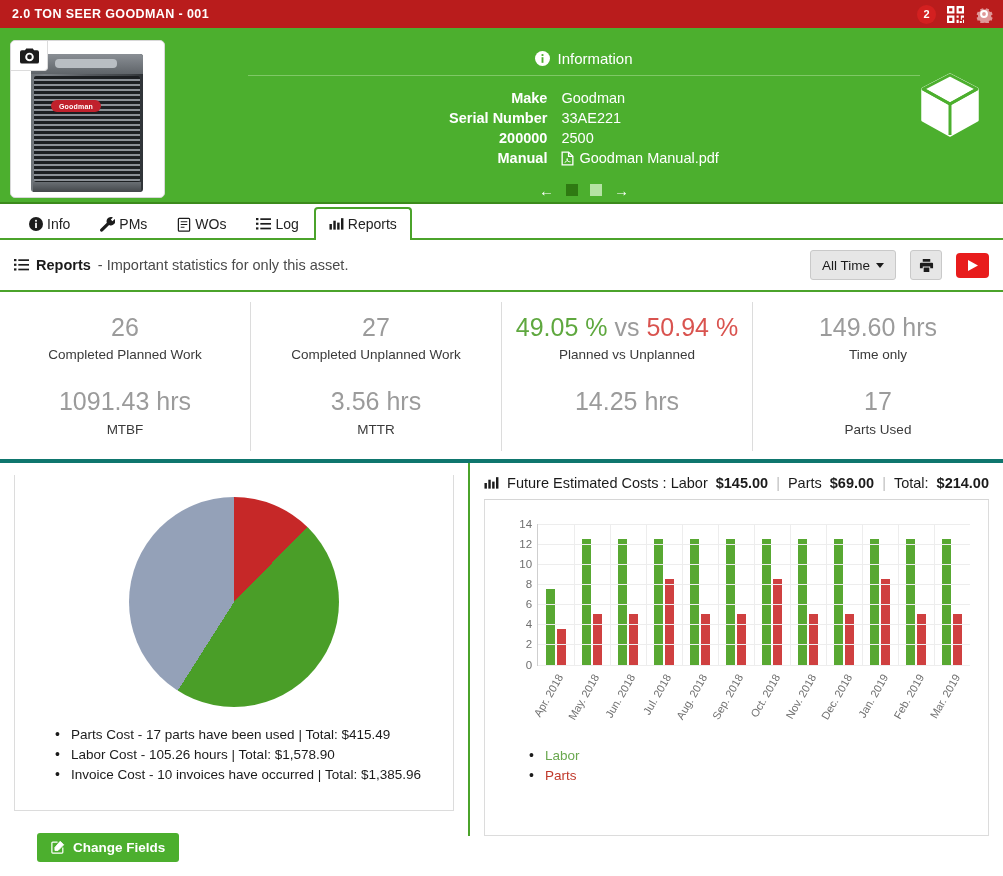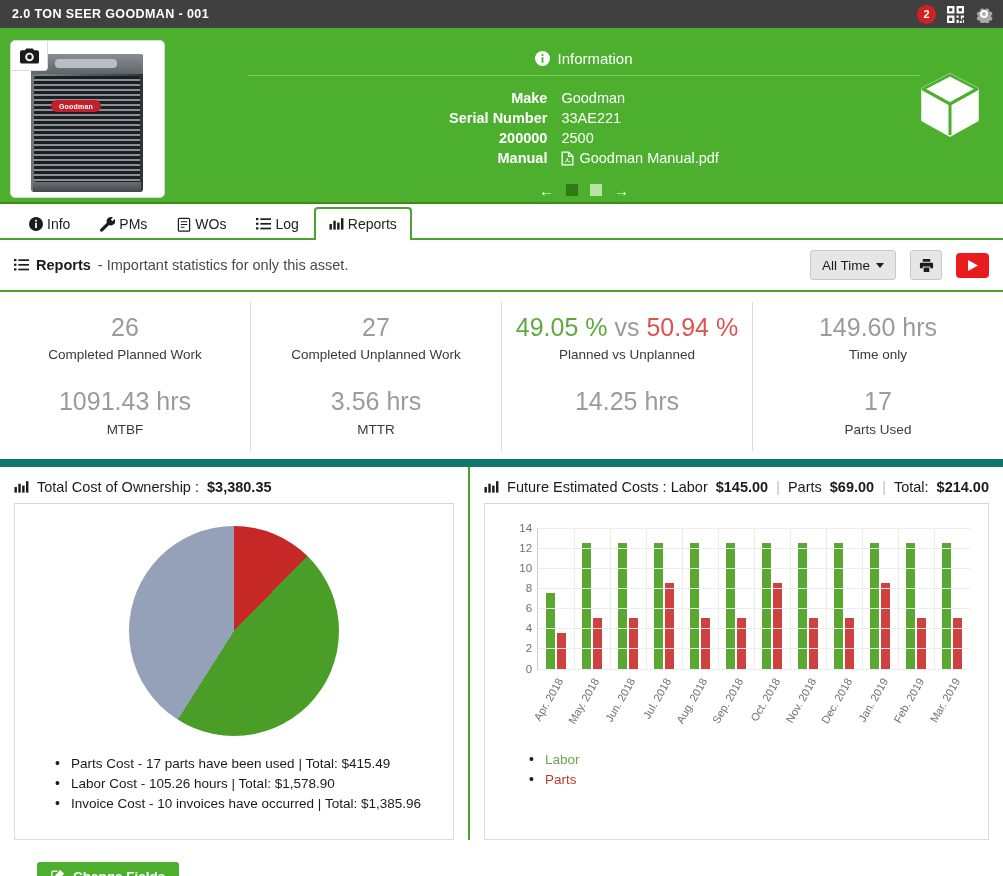--- a/index.html
+++ b/index.html
@@ -7,21 +7,21 @@
     width: 1003px; height: 876px;
     font-family: "Liberation Sans", sans-serif;
     background: #ffffff;
     overflow: hidden;
   }
   body { position: relative; }
 
   
   .titlebar {
     height: 28px;
-    background: #404040;
+    background: #b91c1c;
     display: flex;
     align-items: center;
     padding: 0 10px 0 12px;
     color: #ffffff;
   }
   .titlebar-title {
     font-size: 12.5px;
     font-weight: bold;
     letter-spacing: 0.4px;
     flex: 1;
@@ -200,21 +200,21 @@
   }
   .caret-down {
     width: 0; height: 0;
     border-left: 4px solid transparent; border-right: 4px solid transparent;
     border-top: 5px solid #1b1b1b;
   }
 
   
   .stats {
     padding: 10px 0 8px 0;
-    border-bottom: 8px solid #0f766e;
+    border-bottom: 4px solid #0f766e;
   }
   .stats-row { display: flex; }
   .stat {
     flex: 1;
     text-align: center;
     padding: 10px 6px 14px 6px;
     border-right: 1px solid #dcdcdc;
   }
   .stat:last-child { border-right: none; }
   .stat-val { font-size: 25px; color: #9b9b9b; line-height: 1.25; font-weight: normal; }
@@ -551,32 +551,20 @@
     <div class="stat">
       <div class="stat-val">17</div>
       <div class="stat-lbl">Parts Used</div>
     </div>
   </div>
 </div>
 
 <div class="panels">
 
   <div class="panel left">
-    <div class="panel-head">
-      <span>
-        <svg class="svg-ico" width="15" height="14" viewBox="0 0 16 14" fill="#1c1c1c">
-          <rect x="0.5" y="7" width="2.6" height="6"></rect>
-            <rect x="4.6" y="3.5" width="2.6" height="9.5"></rect>
-          <rect x="8.7" y="5.5" width="2.6" height="7.5"></rect>
-            <rect x="12.8" y="0.8" width="2.6" height="12.2"></rect>
-        </svg>
-      </span>
-      <span>Total Cost of Ownership : </span>
-      <b>$3,380.35</b>
-    </div>
     <div class="panel-body">
       <div class="pie" id="pie" style="background: conic-gradient(rgb(198, 40, 40) 0deg, rgb(198, 40, 40) 44.25deg, rgb(74, 158, 40) 44.25deg, rgb(74, 158, 40) 212.4deg, rgb(148, 161, 184) 212.4deg, rgb(148, 161, 184) 360deg);"></div>
       <ul class="bullets">
         <li>Parts Cost - 17 parts have been used | Total: $415.49</li>
         <li>Labor Cost - 105.26 hours | Total: $1,578.90</li>
         <li>Invoice Cost - 10 invoices have occurred | Total: $1,385.96</li>
       </ul>
       <button class="change-btn">
         <span>
           <svg class="svg-ico" width="14" height="14" viewBox="0 0 16 16" fill="none" stroke="#ffffff" stroke-width="1.4">

